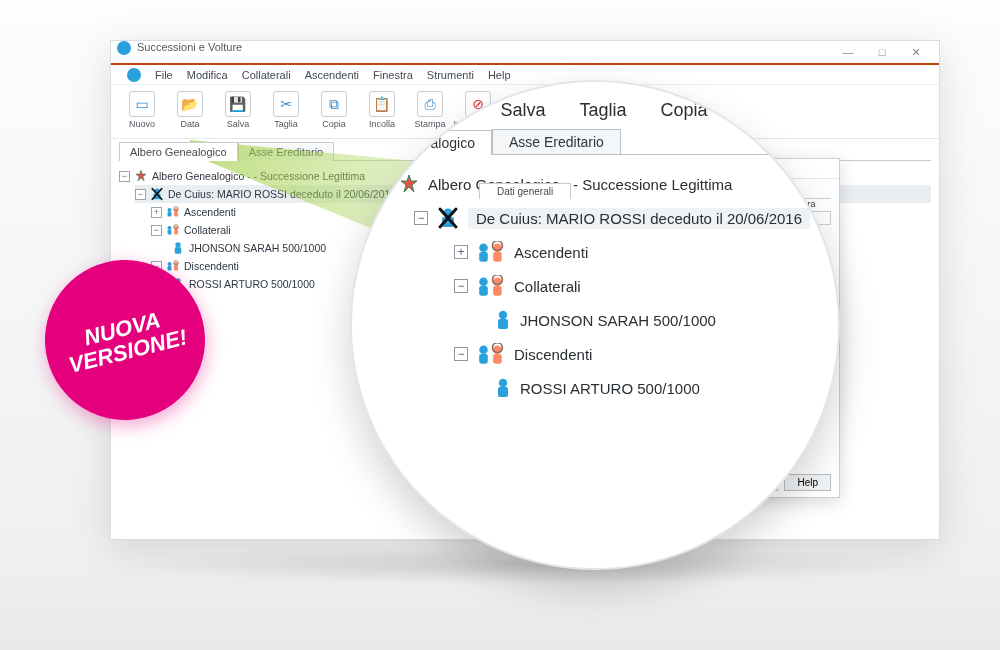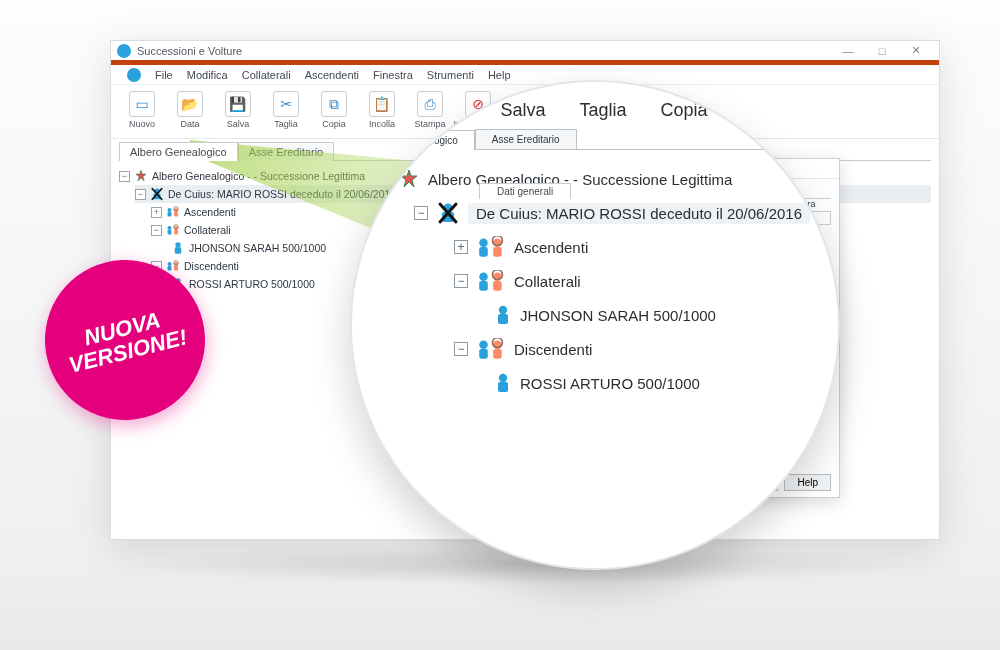--- a/index.html
+++ b/index.html
@@ -1,19 +1,19 @@
 <!DOCTYPE html>
 <html><head>
 <meta charset="utf-8">
 <style>
   * { box-sizing: border-box; font-family: "Segoe UI", Tahoma, sans-serif; }
   body { margin:0; width:1000px; height:650px; background:linear-gradient(#fdfdfd,#eef0f1 85%,#e7e9ea); position:relative; overflow:hidden;}
   
   .win { position:absolute; left:110px; top:40px; width:830px; height:500px; background:#fff; border:1px solid #d8dde1; box-shadow:0 10px 40px rgba(0,0,0,.12); }
-  .titlebar { height:24px; display:flex; align-items:center; padding:0 6px; font-size:11px; color:#535a61; background:#fff; border-bottom:5px solid #c2410c;}
+  .titlebar { height:24px; display:flex; align-items:flex-start; padding:0 6px; font-size:11px; color:#535a61; background:#fff; border-bottom:2px solid #c2410c;}
   .titlebar .icon { width:14px;height:14px;border-radius:50%;background:#2aa1dd;margin-right:6px;display:inline-block;}
   .titlebar .spacer{flex:1}
   .winbtn { width:34px;height:22px;display:flex;align-items:center;justify-content:center;font-size:11px;color:#7c8790;}
   .menubar { height:20px; display:flex; gap:14px; padding:0 16px; font-size:11px; color:#414a52; align-items:center; border-bottom:1px solid #eceff1;}
   .menubar .ic{width:14px;height:14px;border-radius:50%;background:#2aa1dd;display:inline-block;}
   .toolbar { height:54px; display:flex; align-items:flex-start; padding:4px 8px; gap:2px; border-bottom:1px solid #e5e8eb;}
   .tbtn { width:46px; display:flex;flex-direction:column;align-items:center;font-size:9px;color:#525a62; padding:2px 0;}
   .tbtn.wide{width:90px}
   .tbtn .glyph{width:26px;height:26px;border:1px solid #c8d0d7;border-radius:3px;background:#fff;display:flex;align-items:center;justify-content:center;font-size:14px;color:#3a8bc9;margin-bottom:2px;}
   .tbtn.disabled{opacity:.45}
@@ -36,21 +36,21 @@
   .dlg-right .field{border:1px solid #c9d0d7;padding:1px 3px;background:#fff;margin-top:2px}
   .dlg-foot{position:absolute;bottom:6px;right:8px;display:flex;gap:6px}
   .dlg-foot button{font-size:10px;padding:2px 12px;border:1px solid #b7c0c8;background:#f2f4f6}
   
   .beam{position:absolute;left:190px;top:140px;width:430px;height:240px;pointer-events:none}
   
   .zoom{position:absolute;left:350px;top:80px;width:490px;height:490px;border-radius:50%;background:#fff;border:2px solid #e2e6e9;box-shadow:0 18px 40px rgba(0,0,0,.18), inset 0 0 0 1px #fff;overflow:hidden}
   .zoom-inner{position:absolute;left:0;top:0;right:0;bottom:0;padding:18px 28px 0 46px;font-size:15px;color:#2a2f33}
   .ztbar{display:flex;gap:34px;font-size:18px;color:#2a2f33;justify-content:center;margin-bottom:8px}
   .ztabs{display:flex;align-items:flex-end;margin-bottom:12px}
-  .ztab{padding:4px 16px;border:1px solid #b9c1c8;border-bottom:none;background:#fff;font-size:10px;color:#30373d}
+  .ztab{padding:4px 16px;border:1px solid #b9c1c8;border-bottom:none;background:#fff;font-size:14px;color:#30373d}
   .ztab.inactive{background:#f4f6f7;border-bottom:1px solid #b9c1c8}
   .ztabs .line{flex:1;height:1px;border-bottom:1px solid #b9c1c8;align-self:flex-end}
   .znode{display:flex;align-items:center;gap:8px;height:34px}
   .zi1{margin-left:16px}.zi2{margin-left:56px}.zi3{margin-left:96px}
   .zexp{width:14px;height:14px;border:1px solid #8f99a2;display:inline-flex;align-items:center;justify-content:center;font-size:12px;line-height:1;background:#fff;color:#5b6670}
   .zsel{background:#eef2f5;padding:2px 8px;border-radius:2px}
   .root-ico{width:22px;height:22px;display:inline-block}
   .x-ico{width:24px;height:24px;position:relative;display:inline-block}
   .pair-ico{width:30px;height:22px;display:inline-block}
   .single-ico{width:18px;height:22px;display:inline-block}

